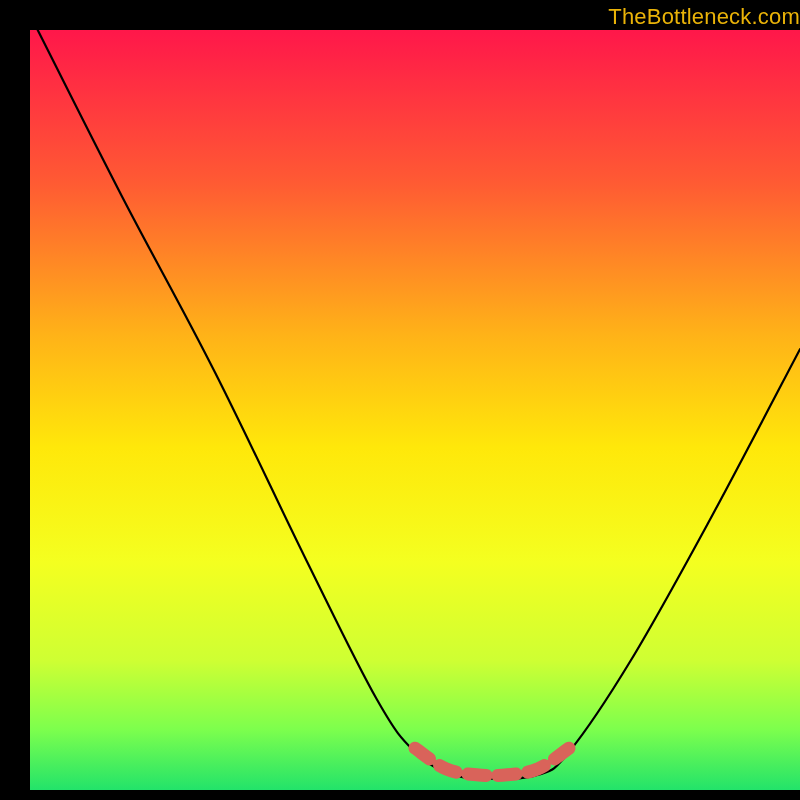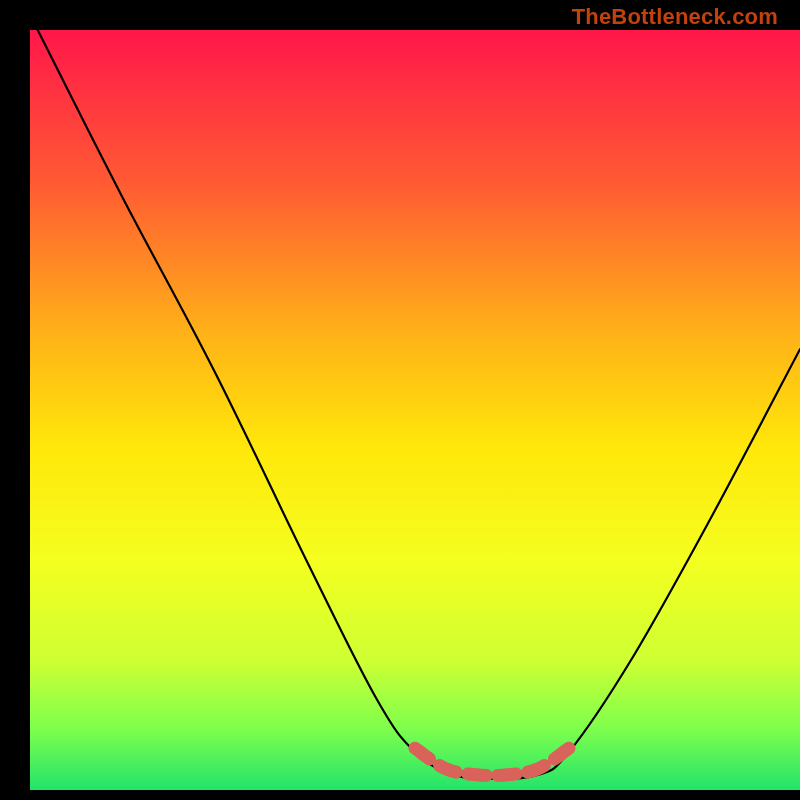--- a/index.html
+++ b/index.html
@@ -12,23 +12,23 @@
     overflow: hidden;
   }
   .frame {
     position: relative;
     width: 800px;
     height: 800px;
   }
   .watermark {
     position: absolute;
     top: 4px;
-    right: 22px;
-    color: #c2410c;
-    font-weight: bold;
+    right: 0;
+    color: #eab308;
+    font-weight: normal;
     font-size: 22px;
     letter-spacing: 0.2px;
     z-index: 50;
   }
   svg {
     display: block;
   }
 </style>
 </head>
 <body>

